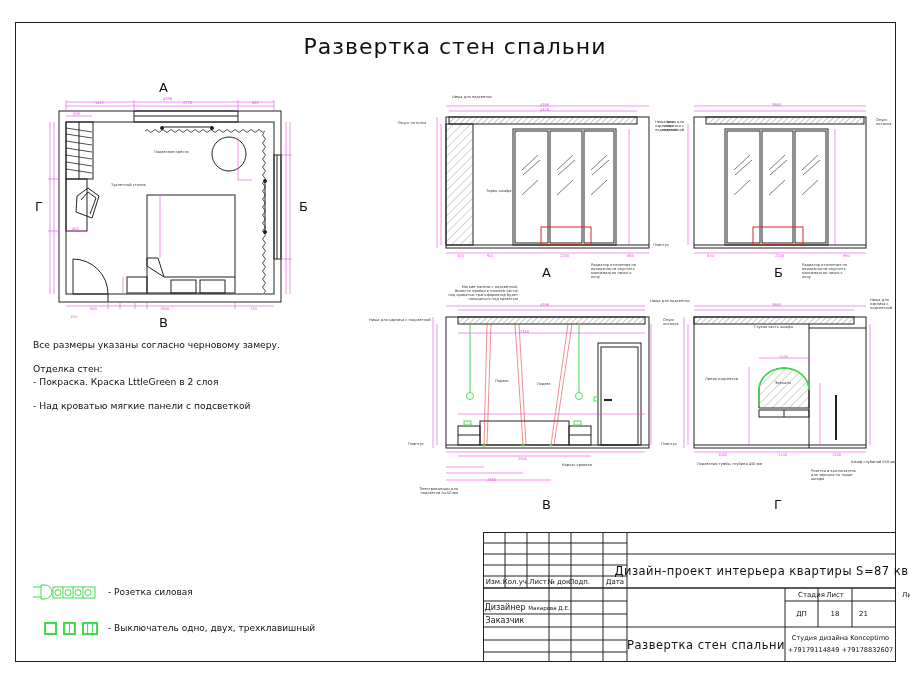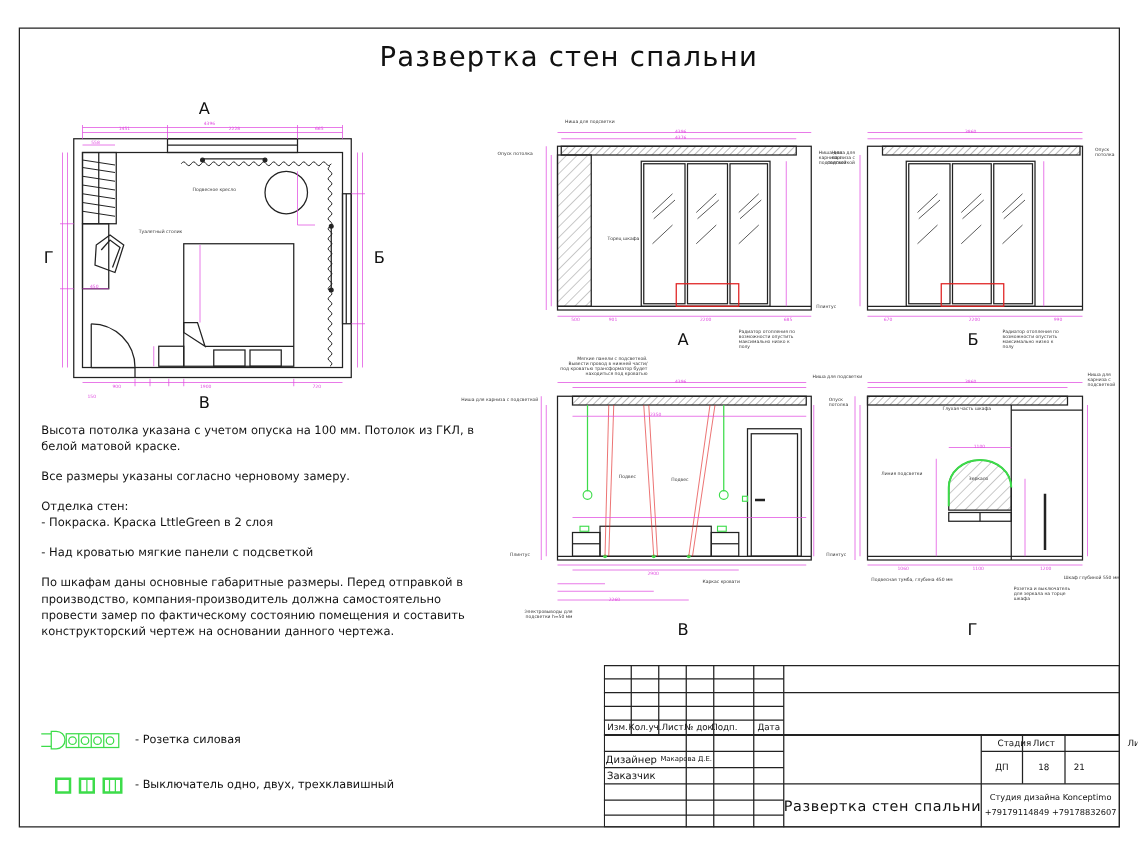--- a/index.html
+++ b/index.html
@@ -338,26 +338,24 @@
 <div class="sm" style="left:697px;top:462px;">Подвесная тумба, глубина 450 мм</div>
 <div class="sm" style="left:811px;top:469px;white-space:normal;width:50px">Розетка и выключатель для зеркала на торце шкафа</div>
 <div class="sm" style="left:851px;top:460px;">Шкаф глубиной 550 мм</div>
 <div class="sm" style="left:772px;top:303px;color:#e04ee0">3860</div>
 <div class="sm" style="left:779px;top:355px;color:#e04ee0">1100</div>
 <div class="sm" style="left:718px;top:453px;color:#e04ee0">1060</div>
 <div class="sm" style="left:778px;top:453px;color:#e04ee0">1100</div>
 <div class="sm" style="left:832px;top:453px;color:#e04ee0">1200</div>
 
 <div class="notes">
-  <p>Высота потолка указана с учетом опуска на 100 мм. Потолок из ГКЛ, в белой матовой краске.</p>
   <p>Все размеры указаны согласно черновому замеру.</p>
   <p style="white-space:pre-line">Отделка стен:
 - Покраска. Краска LttleGreen в 2 слоя</p>
   <p>- Над кроватью мягкие панели с подсветкой</p>
-  <p>По шкафам даны основные габаритные размеры. Перед отправкой в производство, компания-производитель должна самостоятельно провести замер по фактическому состоянию помещения и составить конструкторский чертеж на основании данного чертежа.</p>
 </div>
 
 <div class="legend-row" style="left:108px;top:587px;">
   <span>- Розетка силовая</span>
 </div>
 <div class="legend-row" style="left:108px;top:623px;">
   <span>- Выключатель одно, двух, трехклавишный</span>
 </div>
 
 <div class="tb">
@@ -393,20 +391,21 @@
   </svg>
   <div class="cell" style="left:0;top:44px;width:22px;height:12px;">Изм.</div>
   <div class="cell" style="left:22px;top:44px;width:22px;height:12px;">Кол.уч.</div>
   <div class="cell" style="left:44px;top:44px;width:22px;height:12px;">Лист</div>
   <div class="cell" style="left:66px;top:44px;width:22px;height:12px;">№ док.</div>
   <div class="cell" style="left:88px;top:44px;width:17px;height:12px;">Подп.</div>
   <div class="cell" style="left:120px;top:44px;width:24px;height:12px;text-align:right;">Дата</div>
   <div class="cell med" style="left:0;top:69px;width:44px;height:13px;">Дизайнер</div>
   <div class="cell" style="left:44px;top:69px;width:44px;height:13px;font-size:5.5px">Макарова Д.Е.</div>
   <div class="cell med" style="left:0;top:82px;width:44px;height:13px;">Заказчик</div>
+  <div class="cell big" style="left:144px;top:22px;width:269px;height:34px;">Дизайн-проект интерьера квартиры S=87 кв</div>
   <div class="cell" style="left:302px;top:56px;width:33px;height:13px;padding-left:20px;">Стадия</div>
   <div class="cell" style="left:335px;top:56px;width:34px;height:13px;">Лист</div>
   <div class="cell" style="left:369px;top:56px;width:44px;height:13px;margin-left:41px;">Листов</div>
   <div class="cell" style="left:302px;top:69px;width:33px;height:26px;">ДП</div>
   <div class="cell" style="left:335px;top:69px;width:34px;height:26px;">18</div>
   <div class="cell" style="left:369px;top:69px;width:23px;height:26px;">21</div>
   <div class="cell big" style="left:144px;top:95px;width:158px;height:35px;">Развертка стен спальни</div>
   <div class="cell" style="left:302px;top:99px;width:111px;height:13px;font-size:6.6px">Студия дизайна Konceptimo</div>
   <div class="cell" style="left:302px;top:111px;width:111px;height:13px;font-size:6.6px">+79179114849 +79178832607</div>
 </div>

